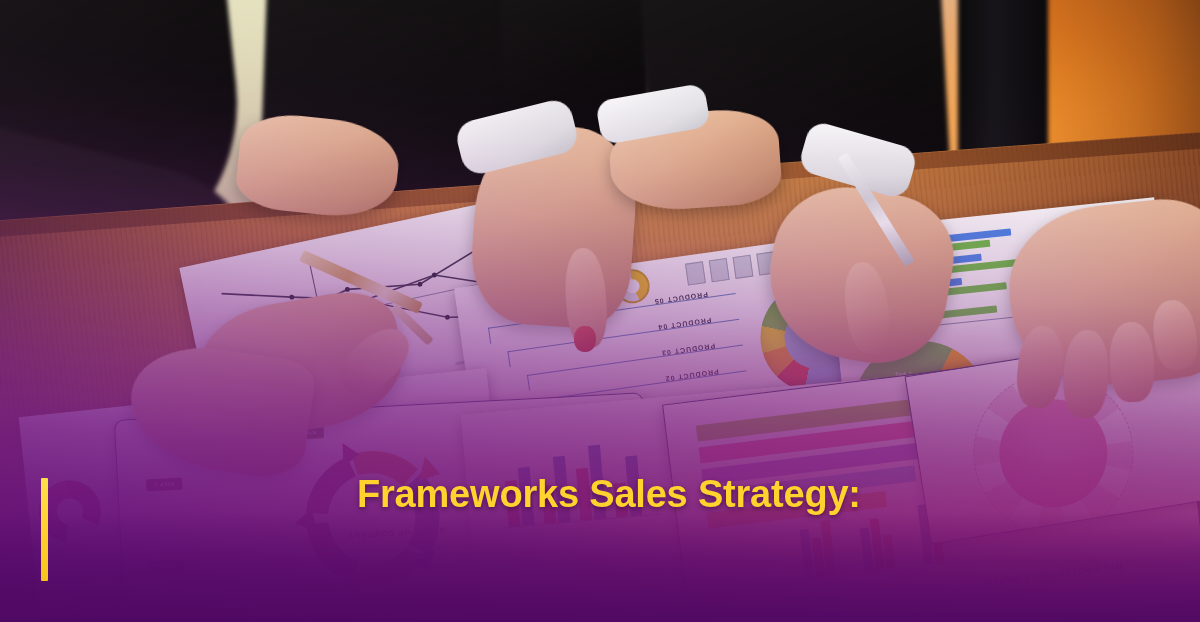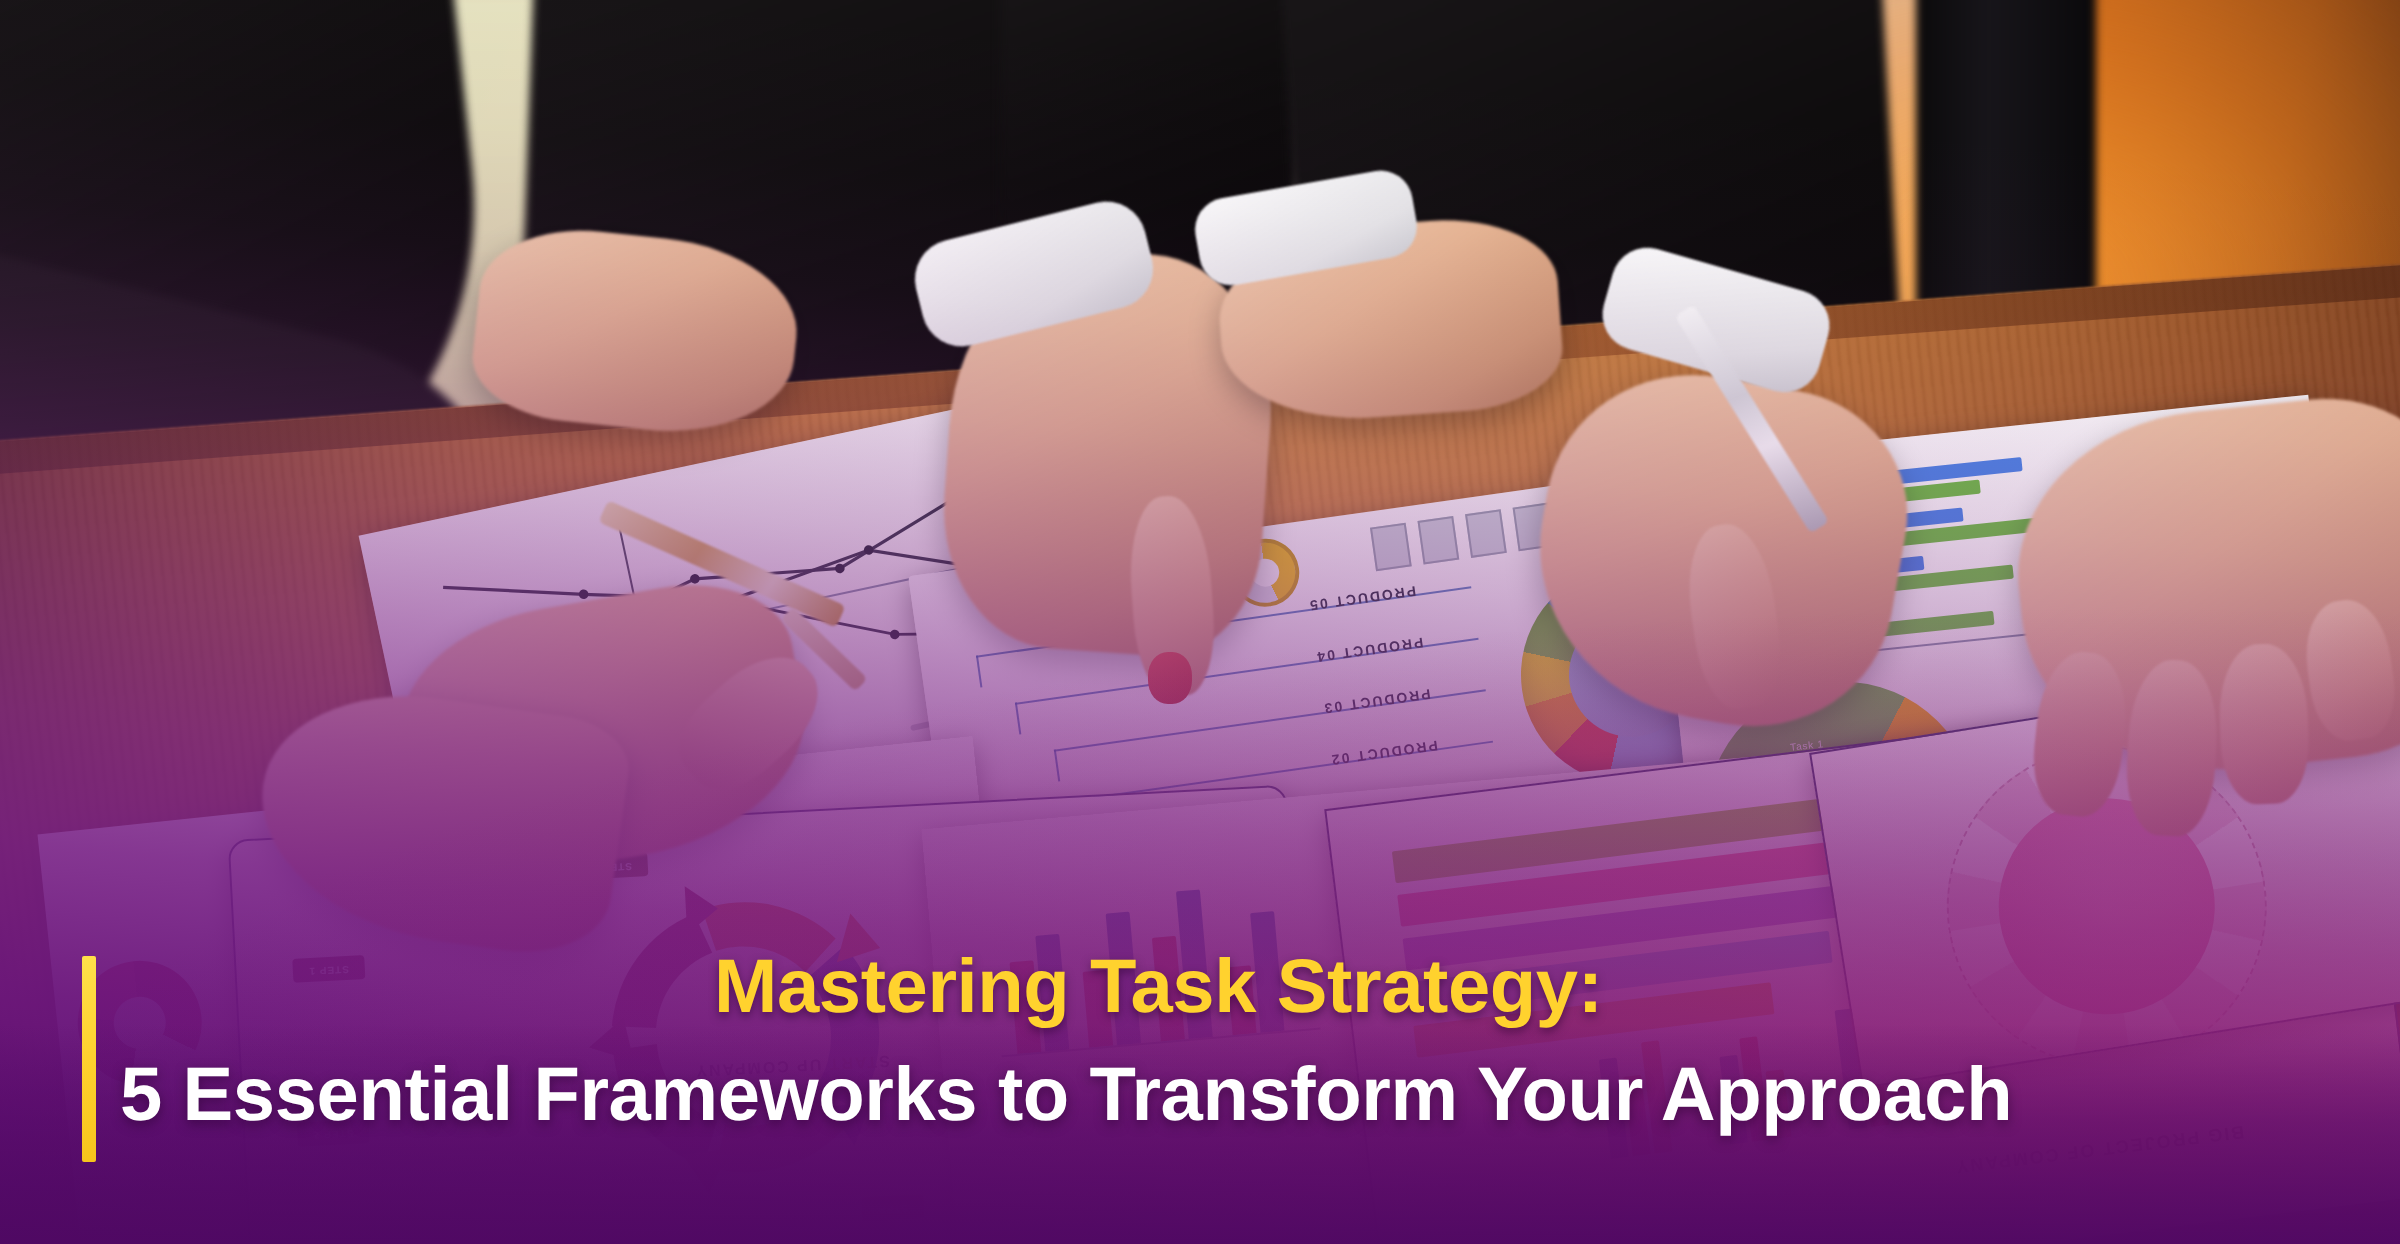--- a/index.html
+++ b/index.html
@@ -483,16 +483,15 @@
 
     <div class="hand" style="left:238px; top:118px; width:160px; height:96px;
          border-radius:36% 44% 44% 30%; transform:rotate(6deg);"></div>
   </div>
 
   <div class="overlay"></div>
   <div class="overlay-warm"></div>
   <div class="overlay-bottom"></div>
 
   <div class="accent-bar"></div>
-  <div class="headline-1">Mastering Task Strategy:</div>
-  <div class="headline-2">5 Essential Frameworks to Transform Your Approach</div>
+  <div class="headline-1">Frameworks Sales Strategy:</div>
 
 </div>
 
 </body></html>

